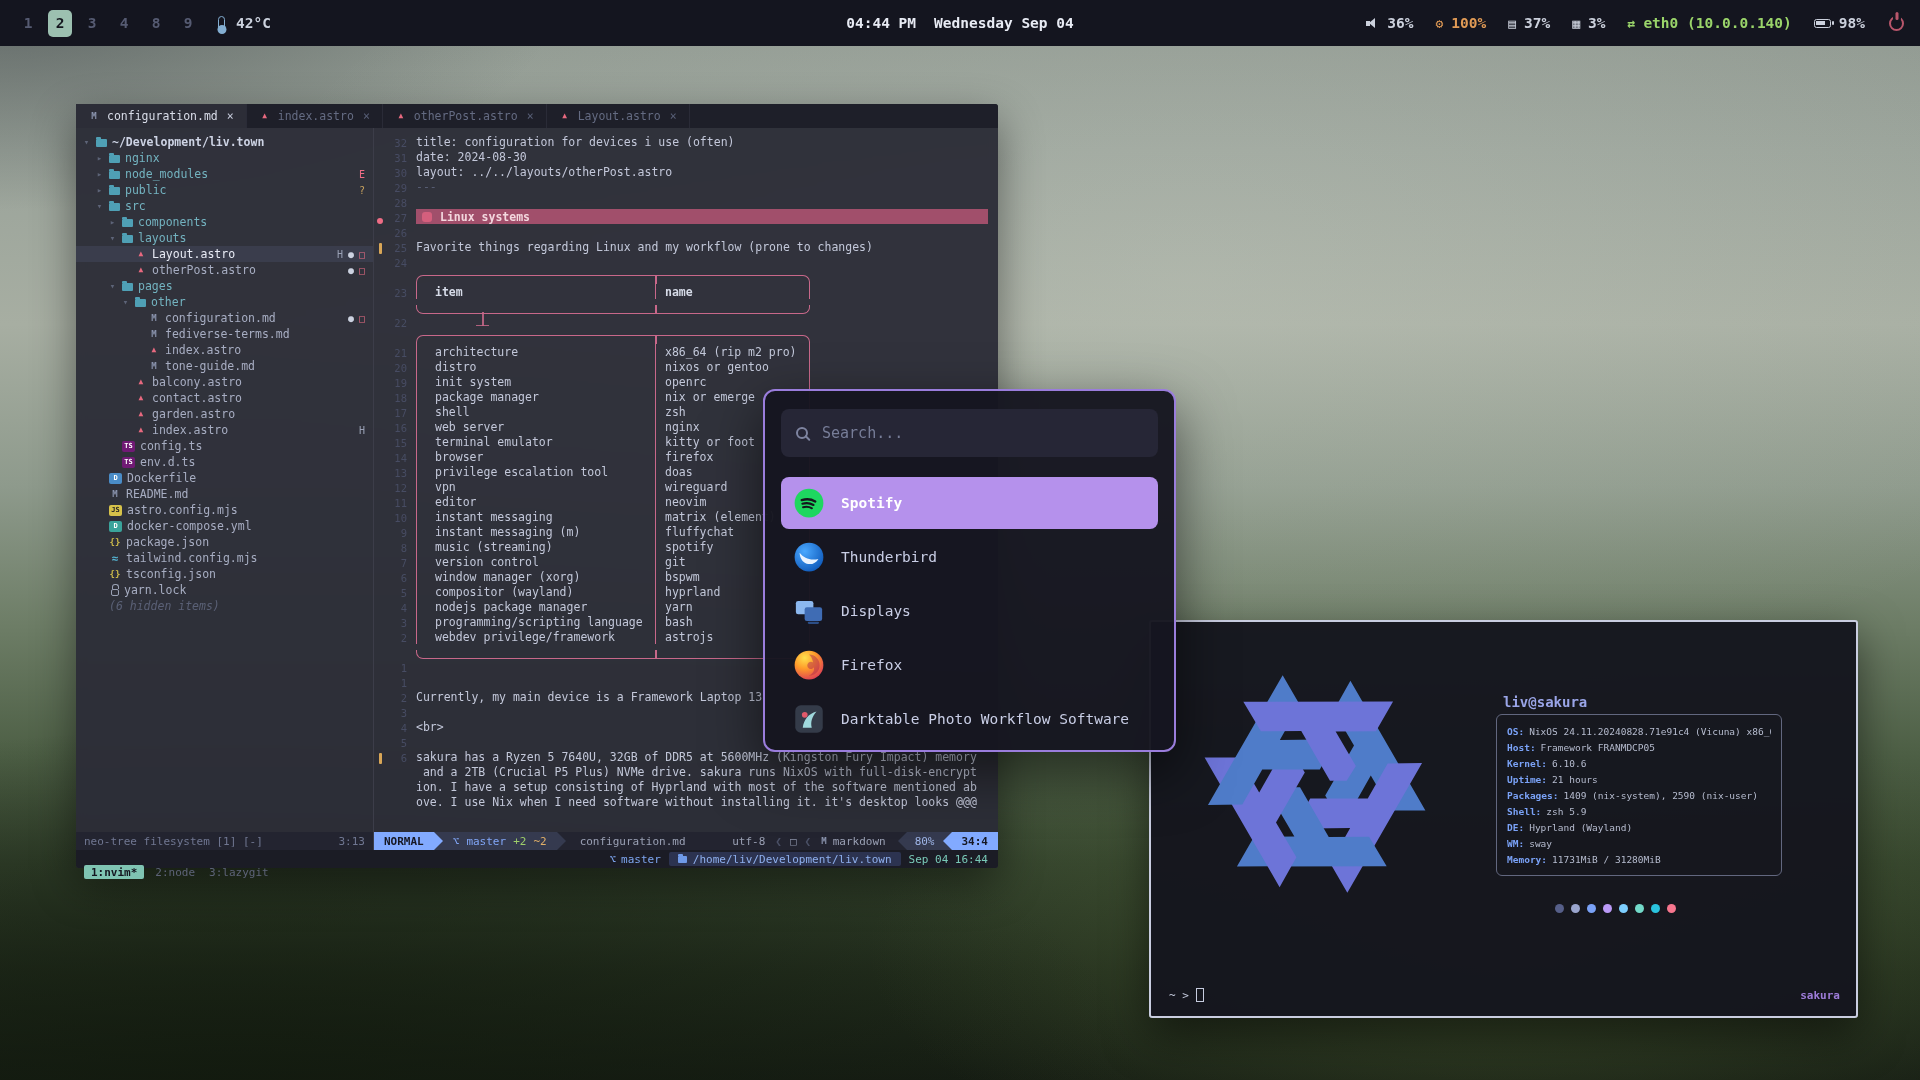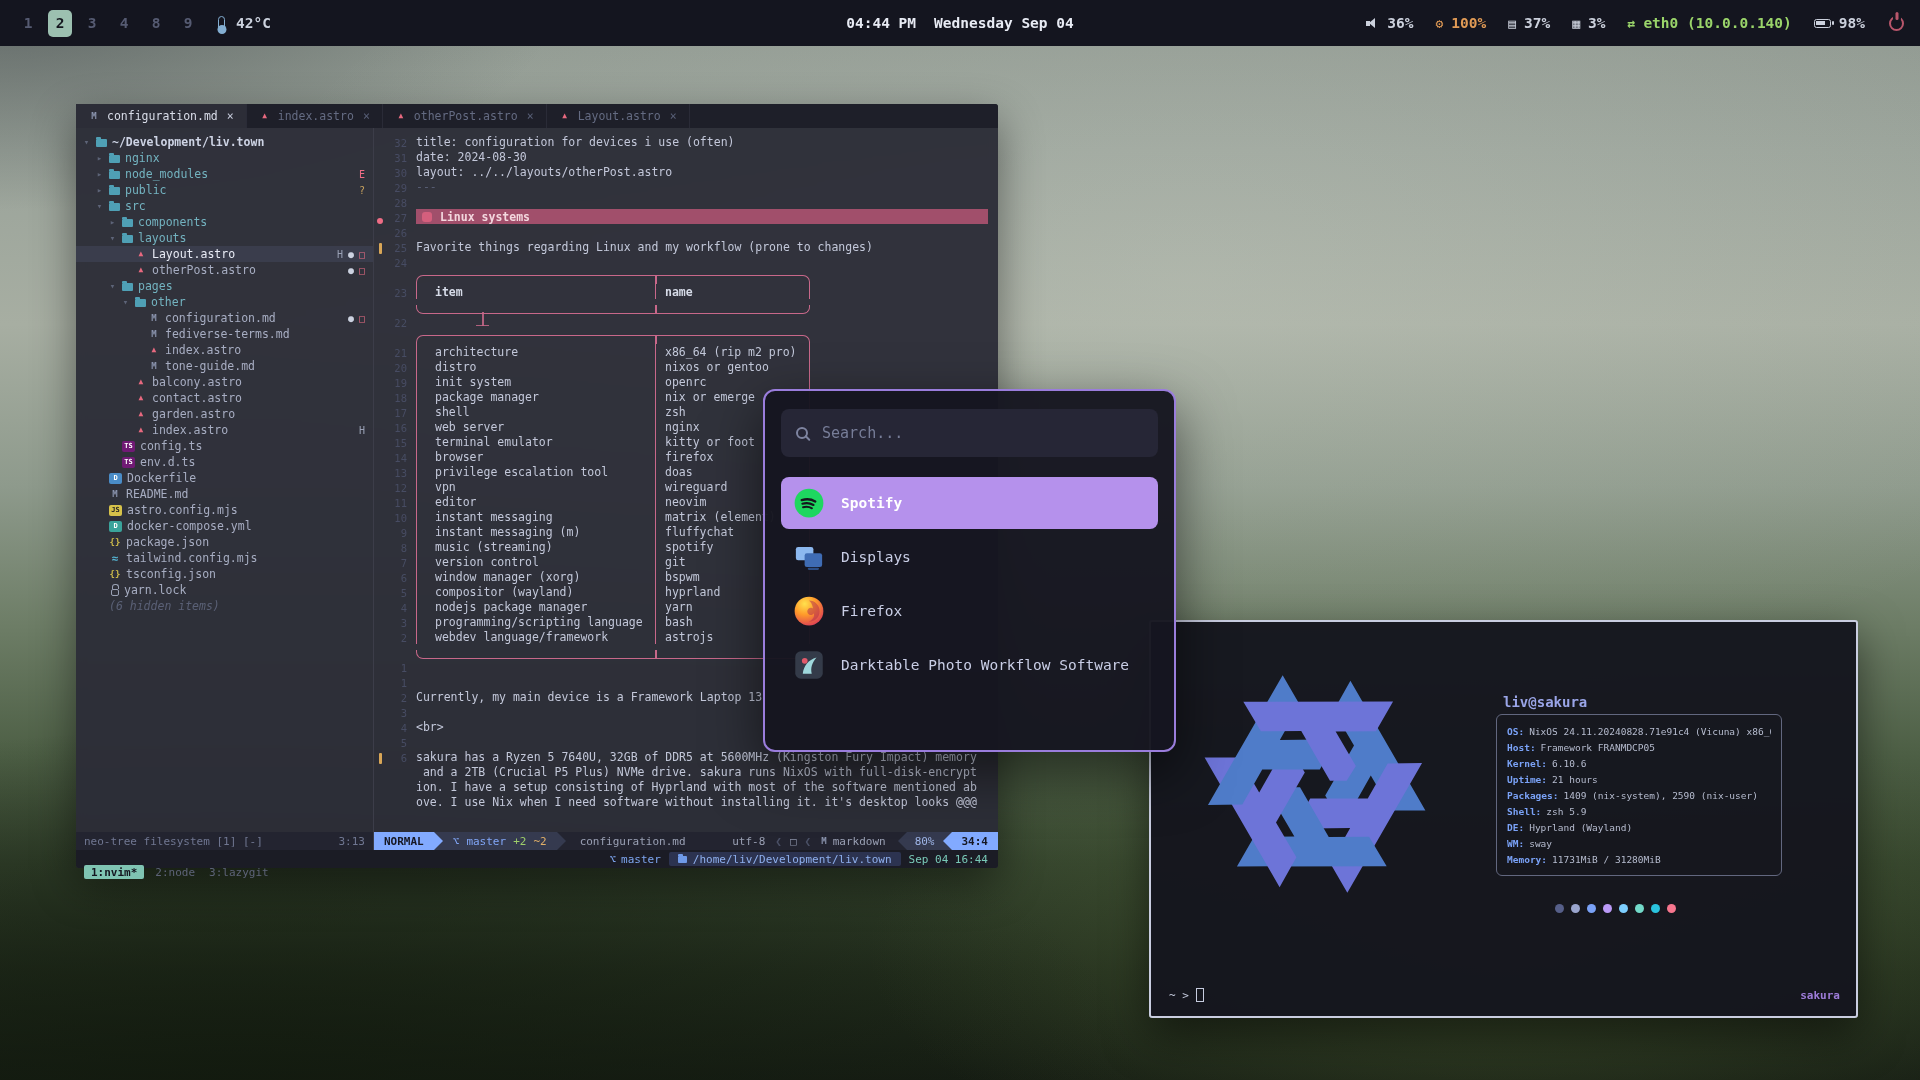--- a/index.html
+++ b/index.html
@@ -579,21 +579,21 @@
             <div class="etext"><div class="tline"><span class="tc-item">nodejs package manager</span><span class="tc-name">yarn</span></div></div>
           </div>
           <div class="erow">
             <span class="sign"></span>
             <span class="lnum">3</span>
             <div class="etext"><div class="tline"><span class="tc-item">programming/scripting language</span><span class="tc-name">bash</span></div></div>
           </div>
           <div class="erow">
             <span class="sign"></span>
             <span class="lnum">2</span>
-            <div class="etext"><div class="tline"><span class="tc-item">webdev language/framework</span><span class="tc-name">astrojs</span></div></div>
+            <div class="etext"><div class="tline"><span class="tc-item">webdev privilege/framework</span><span class="tc-name">astrojs</span></div></div>
           </div>
           <div class="erow">
             <span class="sign"></span>
             <span class="lnum"></span>
             <div class="etext"><div class="tcap bot"></div></div>
           </div>
           <div class="erow">
             <span class="sign"></span>
             <span class="lnum">1</span>
             <div class="etext"></div>
@@ -746,20 +746,35 @@
               <path d="M6.2 9.7c3.8-1.1 7.8-.7 10.8 1.1" stroke="#15161c" stroke-width="1.9" fill="none" stroke-linecap="round"></path>
               <path d="M6.7 12.6c3.1-.9 6.4-.5 8.9 1" stroke="#15161c" stroke-width="1.7" fill="none" stroke-linecap="round"></path>
               <path d="M7.2 15.4c2.5-.7 5.1-.4 7.2.9" stroke="#15161c" stroke-width="1.5" fill="none" stroke-linecap="round"></path>
             </svg>
           </span>
           <span class="llabel">Spotify</span>
         </div>
         <div class="litem">
           <span class="appicon">
             <svg viewBox="0 0 24 24" width="30" height="30">
+              <defs>
+                <radialGradient id="tbg" cx="35%" cy="30%" r="80%">
+                  <stop offset="0" stop-color="#4aa8ff"></stop>
+                  <stop offset="1" stop-color="#0d57b8"></stop>
+                </radialGradient>
+              </defs>
+              <circle cx="12" cy="12" r="11.5" fill="url(#tbg)"></circle>
+              <path d="M4.5 8.5c3.5 4.6 8.5 6.3 15 5-1.8 3.4-5.8 5-9.3 3.8C6.7 16.1 4.7 12.6 4.5 8.5z" fill="#eaf3ff"></path>
+            </svg>
+          </span>
+          <span class="llabel">Thunderbird</span>
+        </div>
+        <div class="litem">
+          <span class="appicon">
+            <svg viewBox="0 0 24 24" width="30" height="30">
               <rect x="1.5" y="4" width="14" height="10.5" rx="1.8" fill="#8cb8ef"></rect>
               <rect x="8.5" y="9" width="14" height="11" rx="1.8" fill="#3f6cb4"></rect>
               <rect x="11" y="20.5" width="9" height="1.8" rx=".9" fill="#2c4e86"></rect>
             </svg>
           </span>
           <span class="llabel">Displays</span>
         </div>
         <div class="litem">
           <span class="appicon">
             <svg viewBox="0 0 24 24" width="30" height="30">

